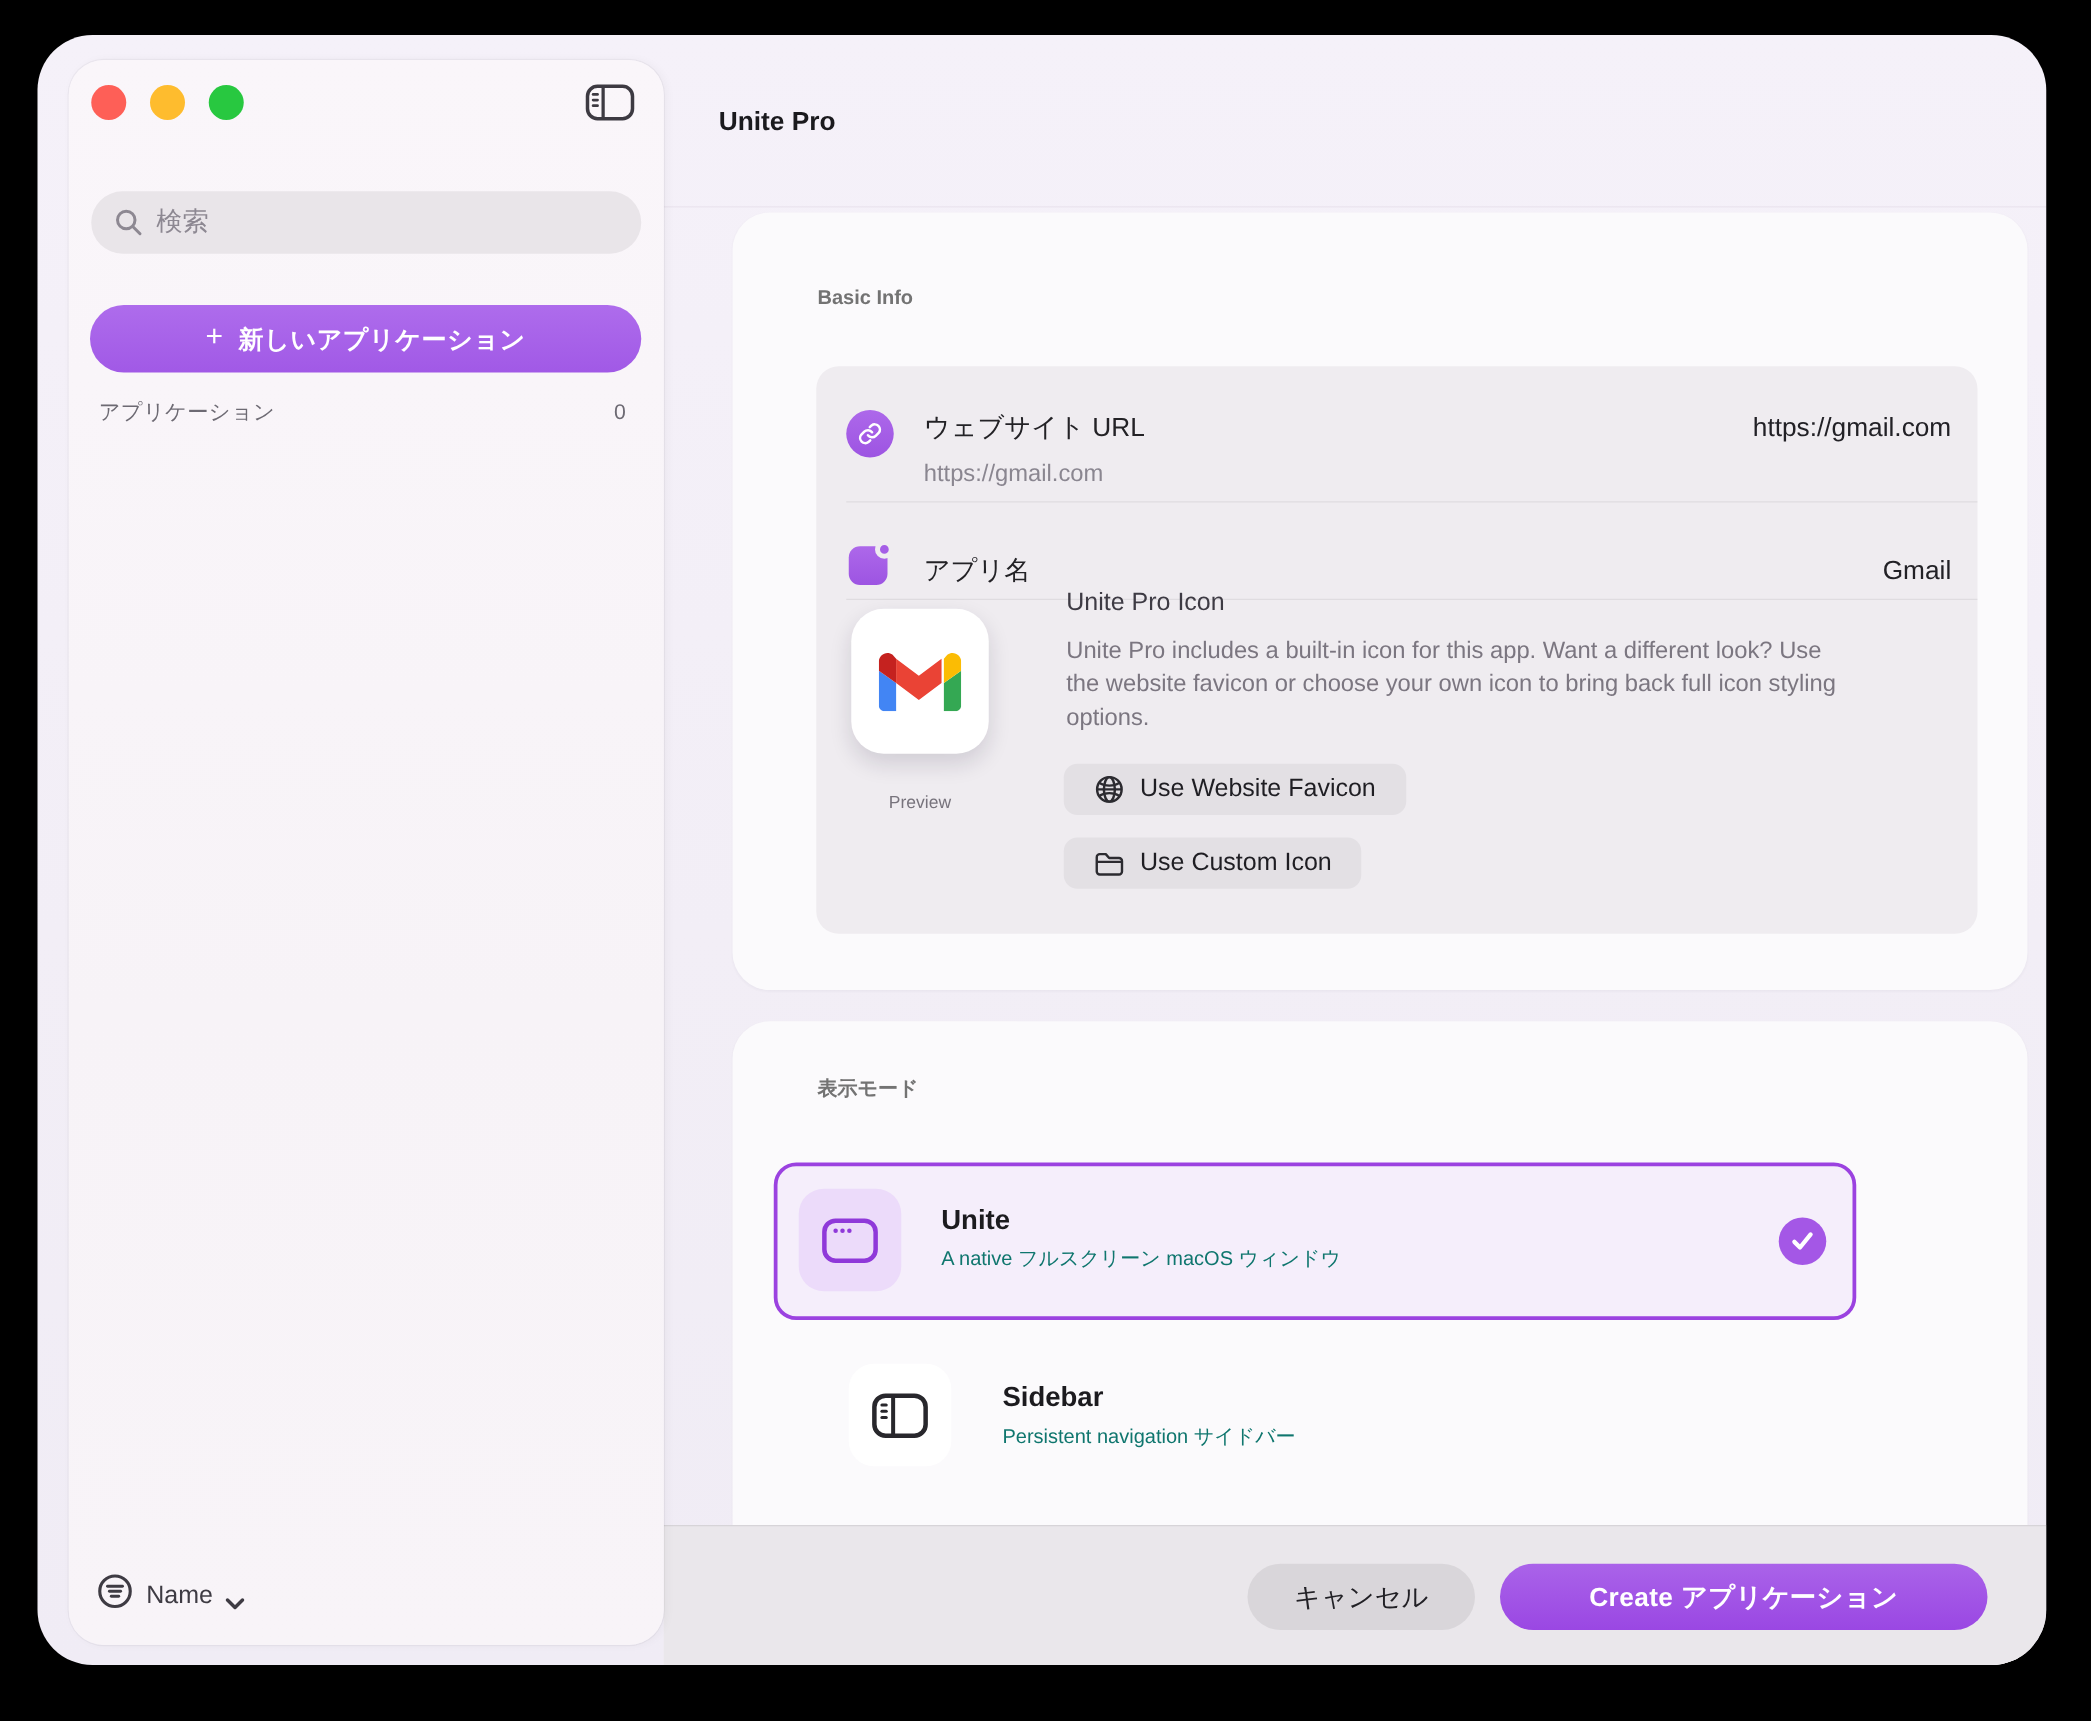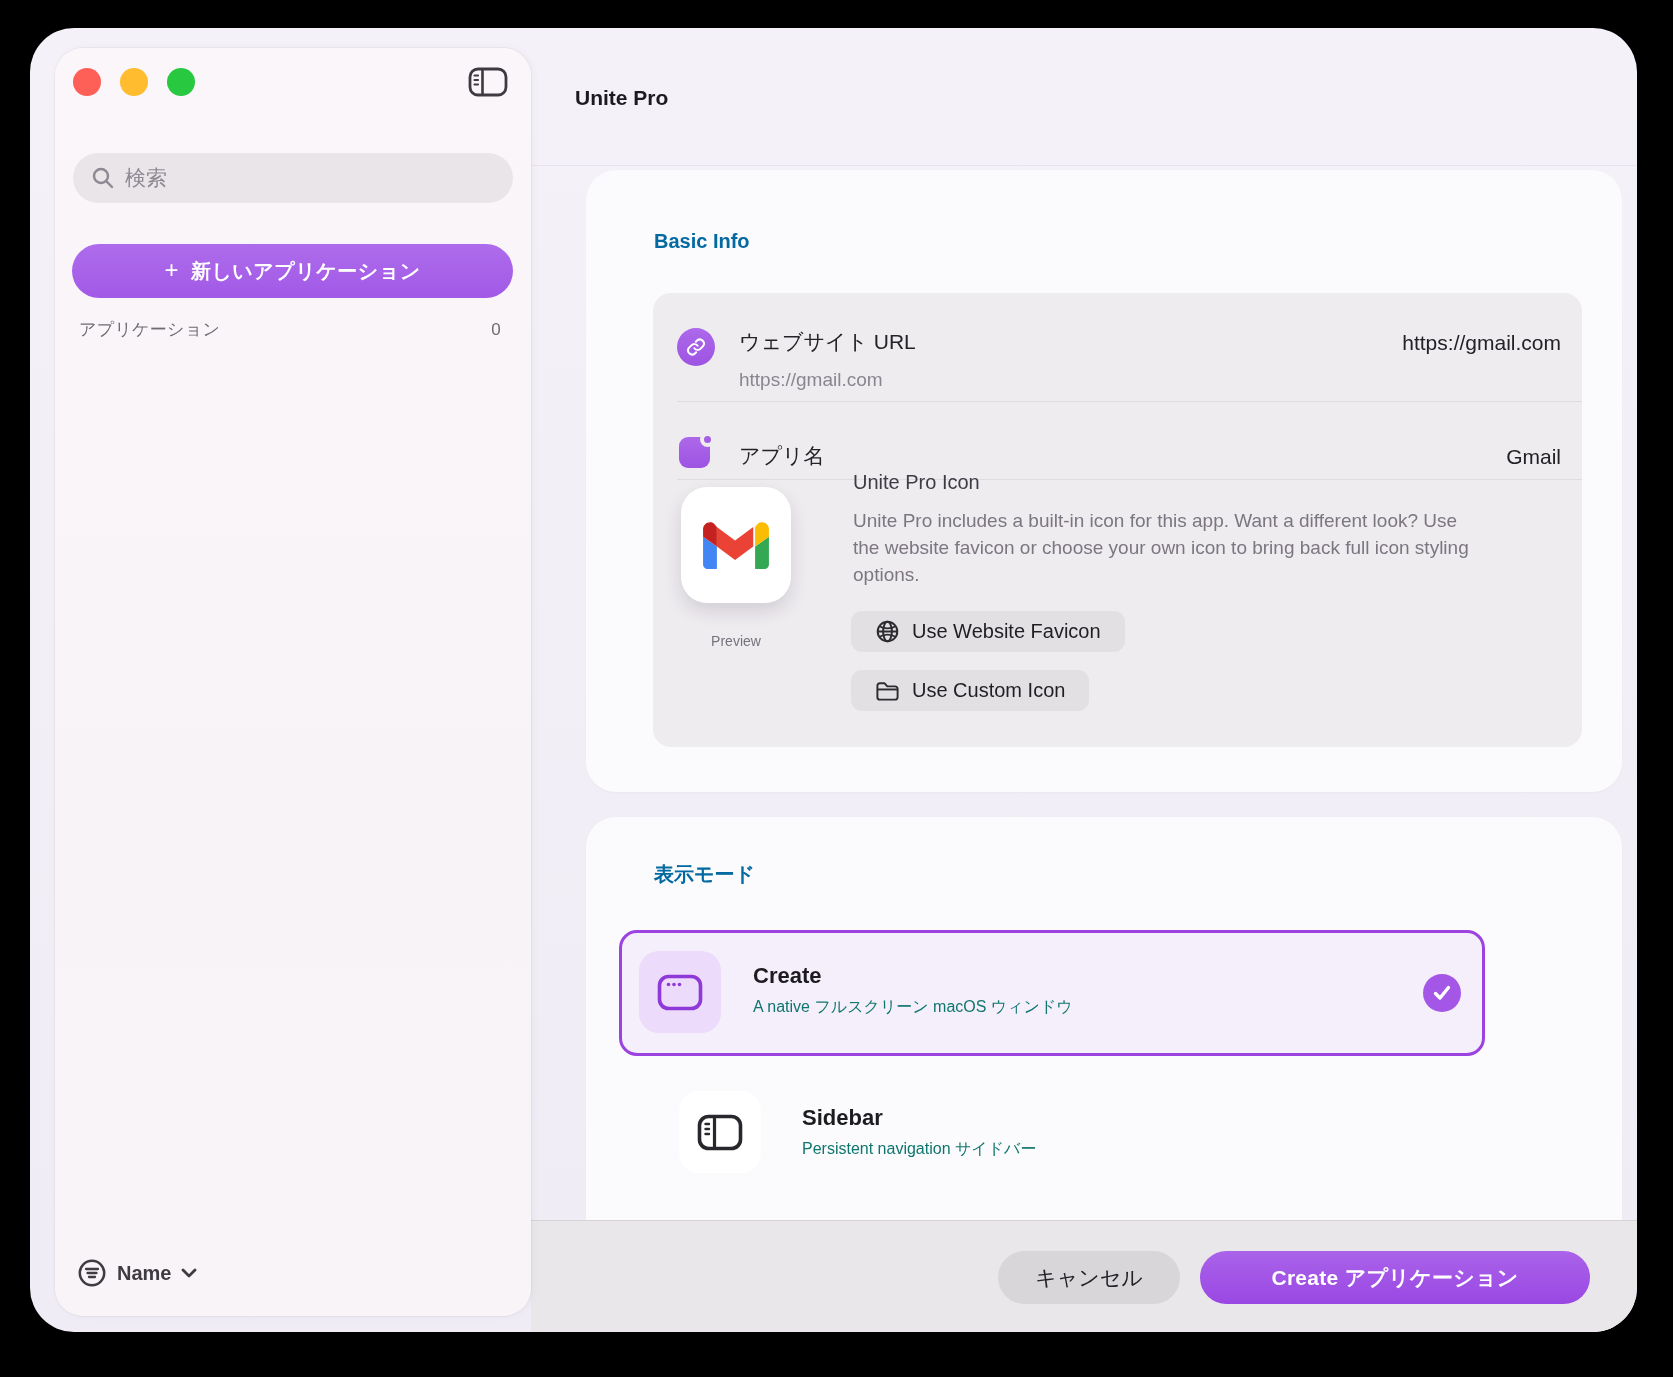--- a/index.html
+++ b/index.html
@@ -48,39 +48,39 @@
     display:flex; align-items:center; justify-content:center; gap:12px;
     letter-spacing:.5px;
   }
   .new-app-btn .plus { font-size:24px; font-weight:400; line-height:1; position:relative; top:-1px; }
   .list-header {
     position:absolute; left:24px; right:30px; top:270px;
     display:flex; justify-content:space-between; align-items:center;
     font-size:17px; color:#6d6a73; font-weight:500; letter-spacing:.3px;
   }
   .sort-row {
-    position:absolute; left:22px; bottom:28px; display:flex; align-items:center; gap:10px;
-    cursor:pointer; color:#3e3b43; font-size:20px; font-weight:700;
+    position:absolute; left:22px; bottom:28px; display:flex; align-items:flex-end; gap:10px;
+    cursor:pointer; color:#3e3b43; font-size:20px; font-weight:400;
   }
   
   .main { position:absolute; left:501px; top:0; right:0; bottom:0; }
   .main-title {
     position:absolute; left:44px; top:58px; font-size:21px; font-weight:700; color:#1b1a1e;
   }
   .header-divider {
     position:absolute; left:0; right:0; top:137px; height:1px; background:rgba(60,40,90,.06);
   }
   .card {
     position:absolute; left:55px; width:1036px; border-radius:30px;
     background:#fbfafc;
     box-shadow:0 1px 2px rgba(40,20,70,.03);
   }
   .card1 { top:142px; height:622px; }
   .card2 { top:789px; height:520px; }
-  .card-heading { position:absolute; left:68px; top:60px; font-size:20px; font-weight:700; color:#0369a1; }
+  .card-heading { position:absolute; left:68px; top:60px; font-size:16px; font-weight:700; color:#737373; }
   .card2 .card-heading { top:44px; }
   .inner-card {
     position:absolute; left:67px; top:123px; width:929px; height:454px;
     background:#efecf0; border-radius:18px;
   }
   .row { position:absolute; left:24px; right:21px;margin-top:21px; }
   .row-icon-circle {
     position:absolute; left:0; top:0; width:38px; height:38px; border-radius:50%;
     background:linear-gradient(180deg,#ad68ea,#9d54e2);
     display:flex; align-items:center; justify-content:center;
@@ -294,21 +294,21 @@
 
       <div class="option-selected">
         <div class="opt-tile purple">
           <svg width="48" height="41" viewBox="0 0 48 41">
             <rect x="3.5" y="4.5" width="41" height="32" rx="9" fill="none" stroke="#8f39d9" stroke-width="3.6"></rect>
             <circle cx="12.5" cy="12.5" r="1.8" fill="#8f39d9"></circle>
             <circle cx="18" cy="12.5" r="1.8" fill="#8f39d9"></circle>
             <circle cx="23.5" cy="12.5" r="1.8" fill="#8f39d9"></circle>
           </svg>
         </div>
-        <div class="opt-name">Create</div>
+        <div class="opt-name">Unite</div>
         <div class="opt-desc">A native フルスクリーン macOS ウィンドウ</div>
         <div class="check-circle">
           <svg width="20" height="18" viewBox="0 0 20 18">
             <path d="M3.5 9.5 8 14 16.5 3.5" fill="none" stroke="#fff" stroke-width="3.4" stroke-linecap="round" stroke-linejoin="round"></path>
           </svg>
         </div>
       </div>
 
       <div class="option-plain">
         <div class="opt-tile white">

